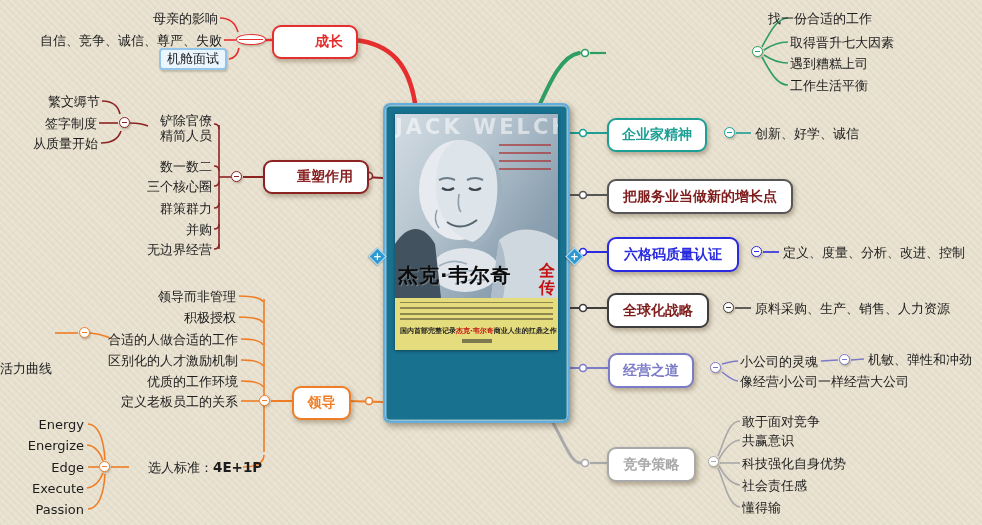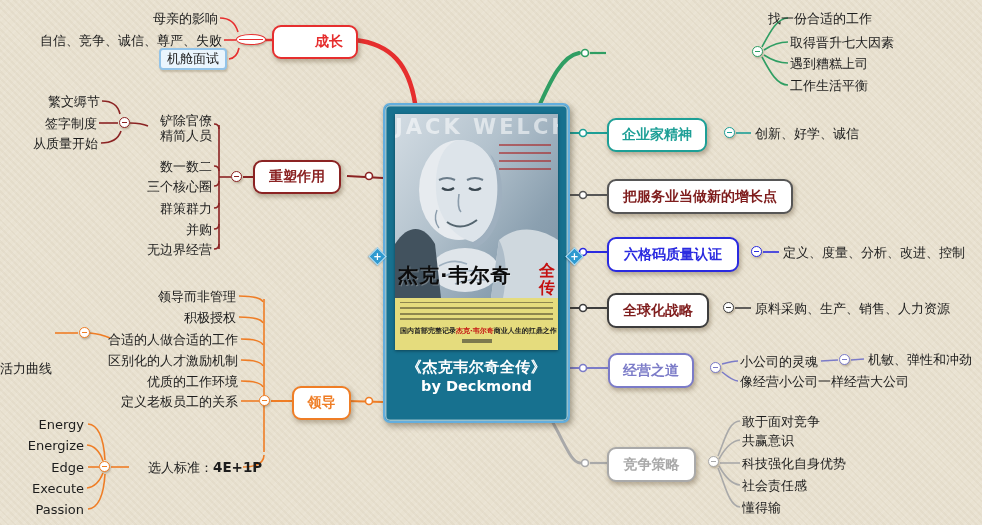--- a/index.html
+++ b/index.html
@@ -236,21 +236,21 @@
   <div class="leaf" style="right:770px;top:113px;text-align:left;">
     <div>铲除官僚</div>
     <div>精简人员</div>
   </div>
   <div class="leaf r" style="right:770px;top:159px;">数一数二</div>
   <div class="leaf r" style="right:770px;top:179px;">三个核心圈</div>
   <div class="leaf r" style="right:770px;top:201px;">群策群力</div>
   <div class="leaf r" style="right:770px;top:222px;">并购</div>
   <div class="leaf r" style="right:770px;top:242px;">无边界经营</div>
   <div class="minus c-maroon" style="left:231px;top:171px;"></div>
-  <div class="topic c-maroon" style="left:253px;top:160px;width:84px;height:30px;">重塑作用</div>
+  <div class="topic c-maroon" style="left:263px;top:160px;width:84px;height:30px;padding-left:18px;">重塑作用</div>
 
   <div class="leaf r" style="right:746px;top:289px;">领导而非管理</div>
   <div class="leaf r" style="right:746px;top:310px;">积极授权</div>
   <div class="leaf r" style="right:744px;top:332px;">合适的人做合适的工作</div>
   <div class="leaf r" style="right:930px;top:330px;margin-top:31px;">活力曲线</div>
   <div class="minus c-orange" style="left:79px;top:327px;"></div>
   <div class="leaf r" style="right:744px;top:353px;">区别化的人才激励机制</div>
   <div class="leaf r" style="right:744px;top:374px;">优质的工作环境</div>
   <div class="leaf r" style="right:744px;top:394px;">定义老板员工的关系</div>
   <div class="minus c-orange" style="left:259px;top:395px;"></div>
@@ -294,24 +294,20 @@
         </div>
       </div>
       <div class="banner">
         <div class="banner-lines"></div>
         <div class="banner-main">
           <span>国内首部完整记录</span><span class="red">杰克·韦尔奇</span><span>商业人生的扛鼎之作</span>
         </div>
         <div class="banner-pub"></div>
       </div>
     </div>
-    <div class="caption">
-      <div class="l1">《杰克韦尔奇全传》</div>
-      <div class="l2">by Deckmond</div>
-    </div>
   </div>
   <div class="diamond" style="left:371px;top:250px;">
       <span>+</span>
     </div>
   <div class="diamond" style="left:568px;top:250px;">
       <span>+</span>
     </div>
 
   <div class="minus c-green" style="left:752px;top:46px;"></div>
   <div class="leaf" style="left:768px;top:11px;">找一份合适的工作</div>

